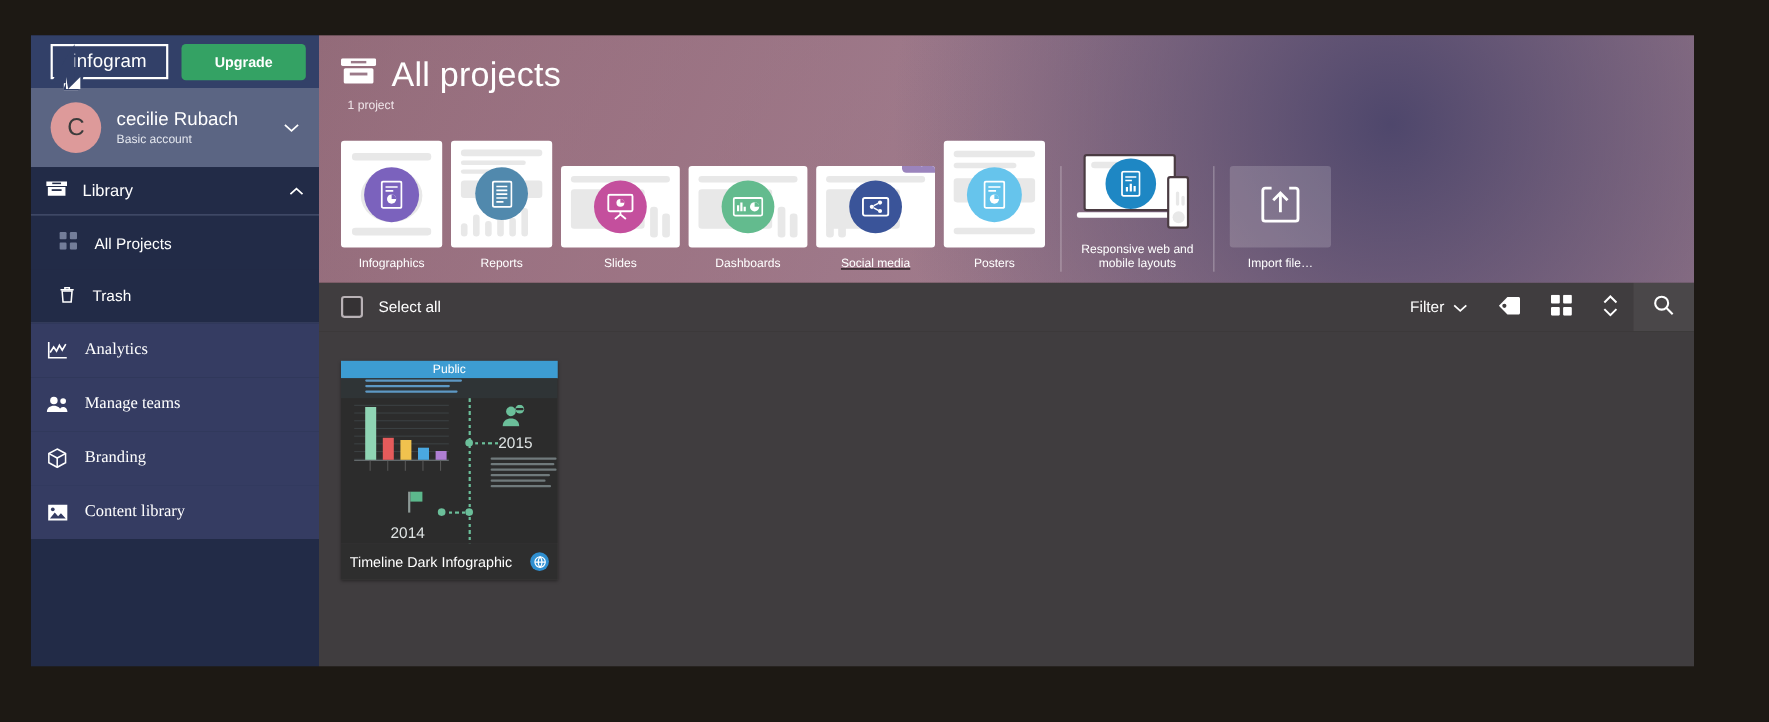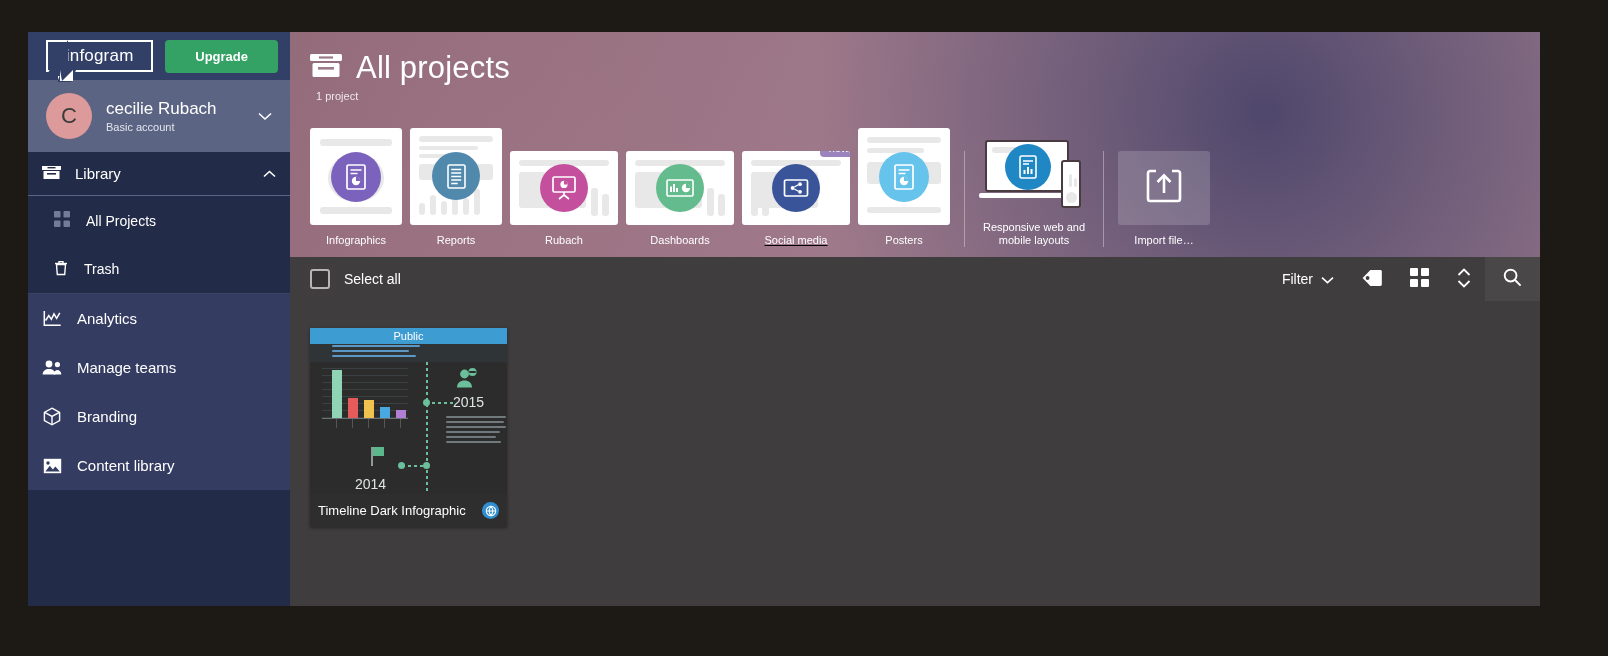--- a/index.html
+++ b/index.html
@@ -98,20 +98,21 @@
     padding:0 14px 0 26px; color:#fff; font-size:14px; cursor:pointer;
     background: #222b47;
   }
   .sb-sub.newfolder { color:#3e9fd6; border-bottom:1px solid #5b6583; }
   .sb-sub.trash { border-bottom:1px solid #3b4463; }
 
   .sb-item {
     height:49px; display:flex; align-items:center; gap:15px;
     padding:0 14px; color:#fff; font-size:15px; cursor:pointer;
     background:#353c62;
+    font-family:Liberation Serif, serif;
   }
   .sb-item .ic { width:20px; display:flex; justify-content:center; }
 
   
   .main { flex:1; display:flex; flex-direction:column; min-width:0; }
 
   .hero {
     height: 225px; position:relative; overflow:hidden;
     background:
       radial-gradient(circle at 78% 36%, rgba(74,68,106,.95) 0%, rgba(100,82,110,0) 46%),
@@ -390,21 +391,21 @@
             <div class="sk" style="right:9px;bottom:9px;width:7px;height:22px;"></div>
             <div class="circ" style="width:48px;height:48px;background:#c44f9d;left:30px;top:13px;">
               <svg width="26" height="24" viewBox="0 0 26 24" fill="none" stroke="#fff" stroke-width="1.7">
                   <rect x="2" y="1" width="22" height="15" rx="1.4"></rect>
                   <path d="M13 16v3M13 19l-5 4M13 19l5 4"></path>
                   <circle cx="13" cy="8.4" r="3.6" fill="#fff" stroke="none"></circle>
                   <path d="M13 8.4V4.8a3.6 3.6 0 013.6 3.6z" fill="#c44f9d" stroke="none"></path>
                 </svg>
             </div>
           </div>
-          <div class="clabel">Rubach</div>
+          <div class="clabel">Slides</div>
         </div>
 
         <div class="card" style="width:108px;margin-top:22px;">
           <div class="thumb" style="height:74px;">
             <div class="sk" style="left:9px;top:9px;right:9px;height:6px;"></div>
             <div class="sk" style="left:9px;top:21px;right:32px;height:36px;"></div>
             <div class="sk" style="right:20px;bottom:9px;width:7px;height:28px;"></div>
             <div class="sk" style="right:9px;bottom:9px;width:7px;height:22px;"></div>
             <div class="circ" style="width:48px;height:48px;background:#63bb8e;left:30px;top:13px;">
               <svg width="28" height="20" viewBox="0 0 28 20" fill="none" stroke="#fff" stroke-width="1.6">

